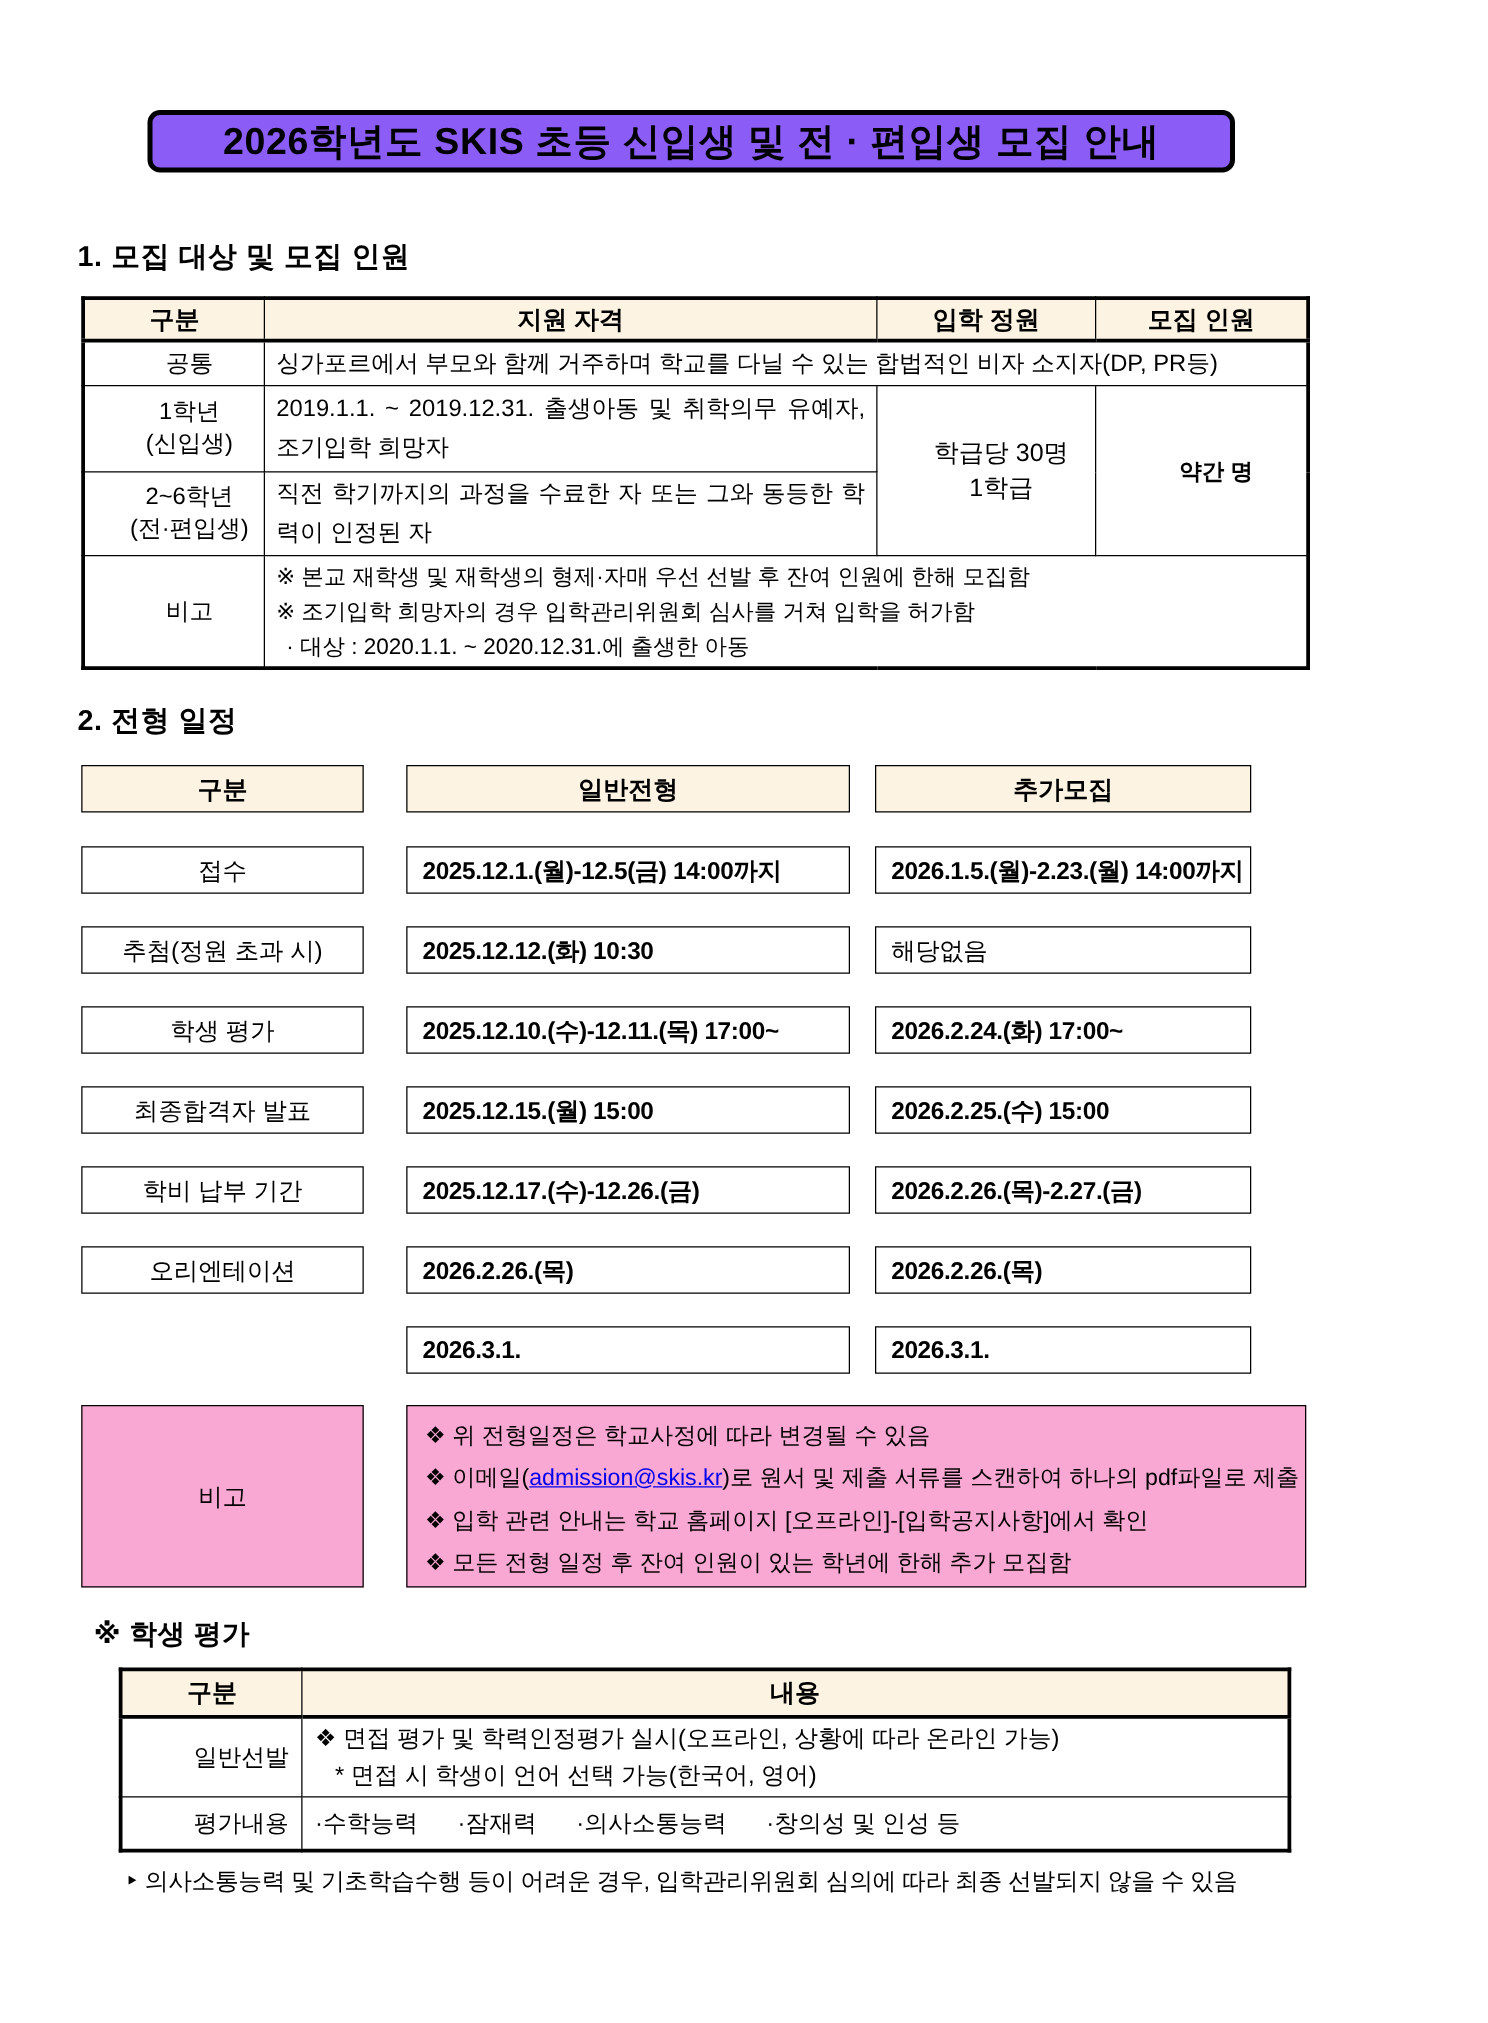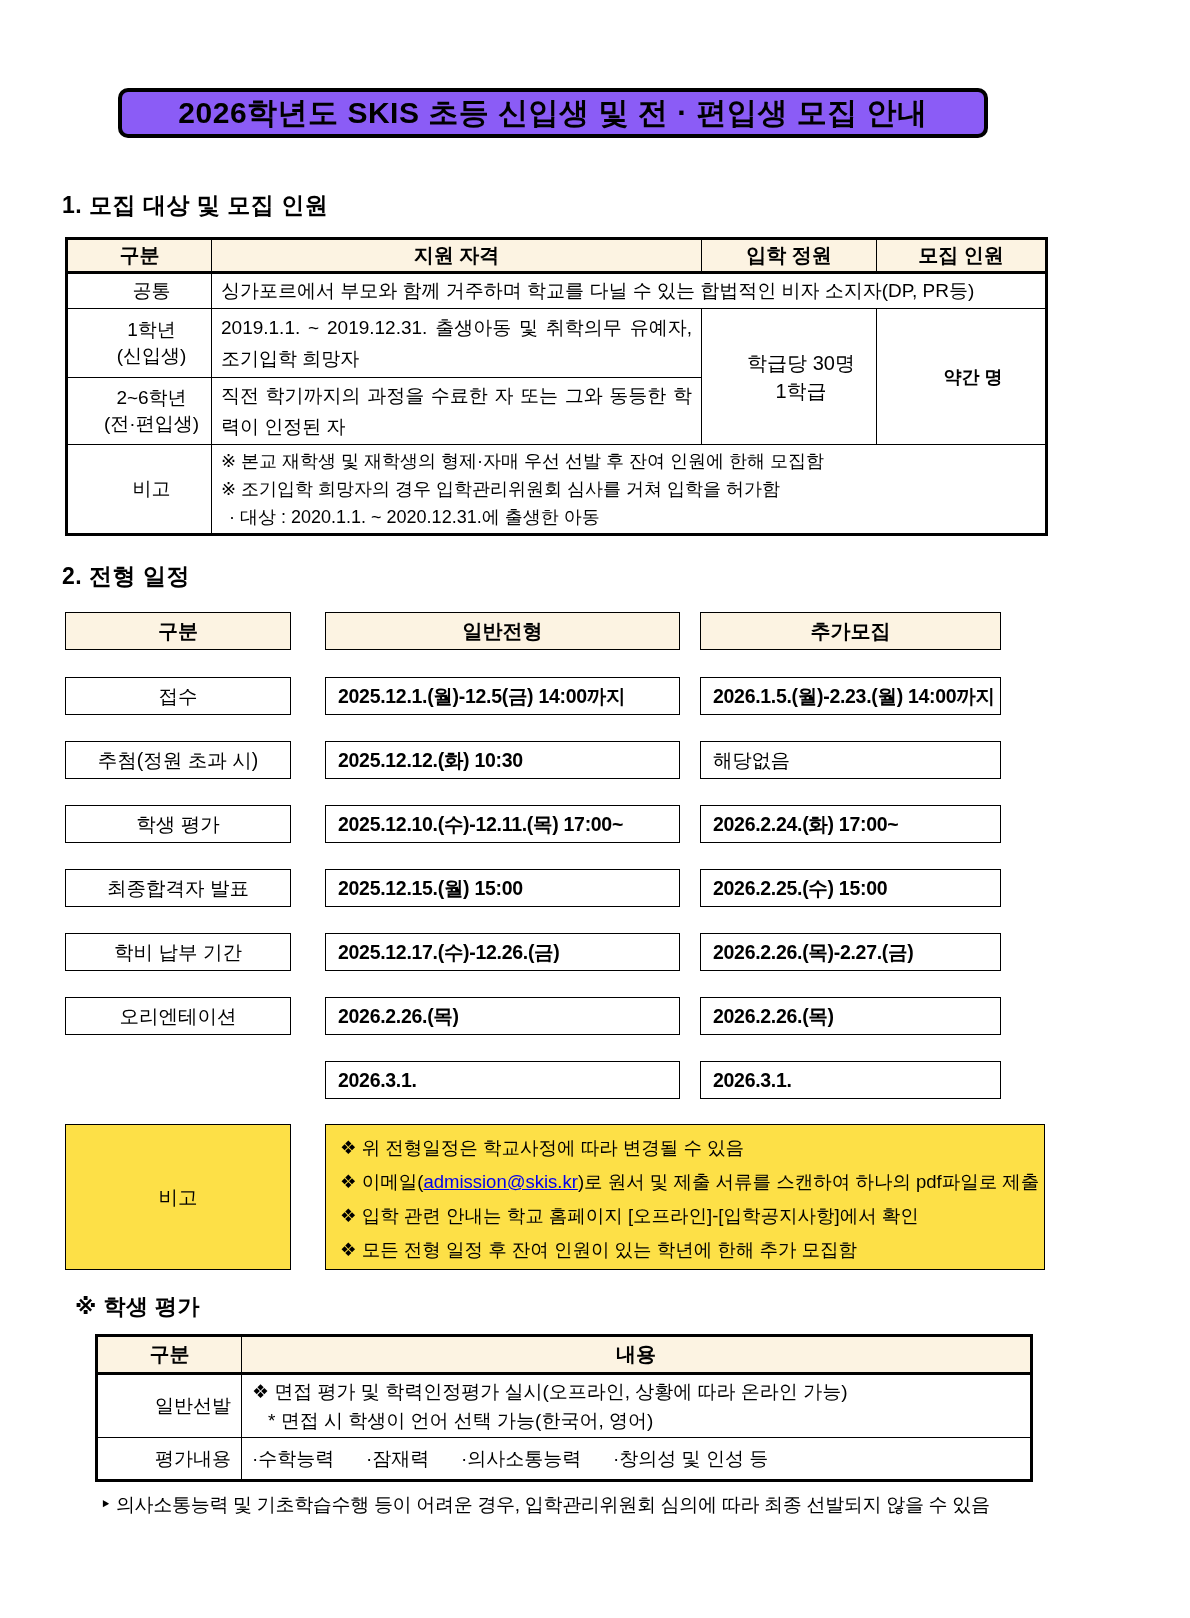--- a/index.html
+++ b/index.html
@@ -63,21 +63,21 @@
     display:flex;align-items:center;
   }
   .col1{left:65px;width:226px;}
   .col2{left:325px;width:355px;}
   .col3{left:700px;width:301px;}
   .box.head{background:var(--cream);font-weight:700;font-size:20px;justify-content:center;}
   .box.rowlabel{justify-content:center;font-size:19.5px;}
   .box.val{font-weight:700;font-size:19.5px;padding-left:12px;letter-spacing:-0.3px;}
   .box.val.plain{font-weight:400;}
   .note-box{
-    position:absolute;top:1124px;height:146px;border:1.5px solid #000;background:#fde047;
+    position:absolute;top:1124px;height:146px;border:1.5px solid #000;background:#f9a8d4;
   }
   .note-box.lbl{left:65px;width:226px;display:flex;align-items:center;justify-content:center;font-size:19.5px;}
   .note-box.body{left:325px;width:720px;padding:6px 0 0 14px;}
   .note-box .nline{font-size:18.5px;line-height:34px;white-space:nowrap;}
   .note-box a{color:var(--link);text-decoration:underline;}
   
   table.t3{
     position:absolute;left:95px;top:1334px;width:935px;
     border-collapse:collapse;table-layout:fixed;border:3px solid #000;
   }

